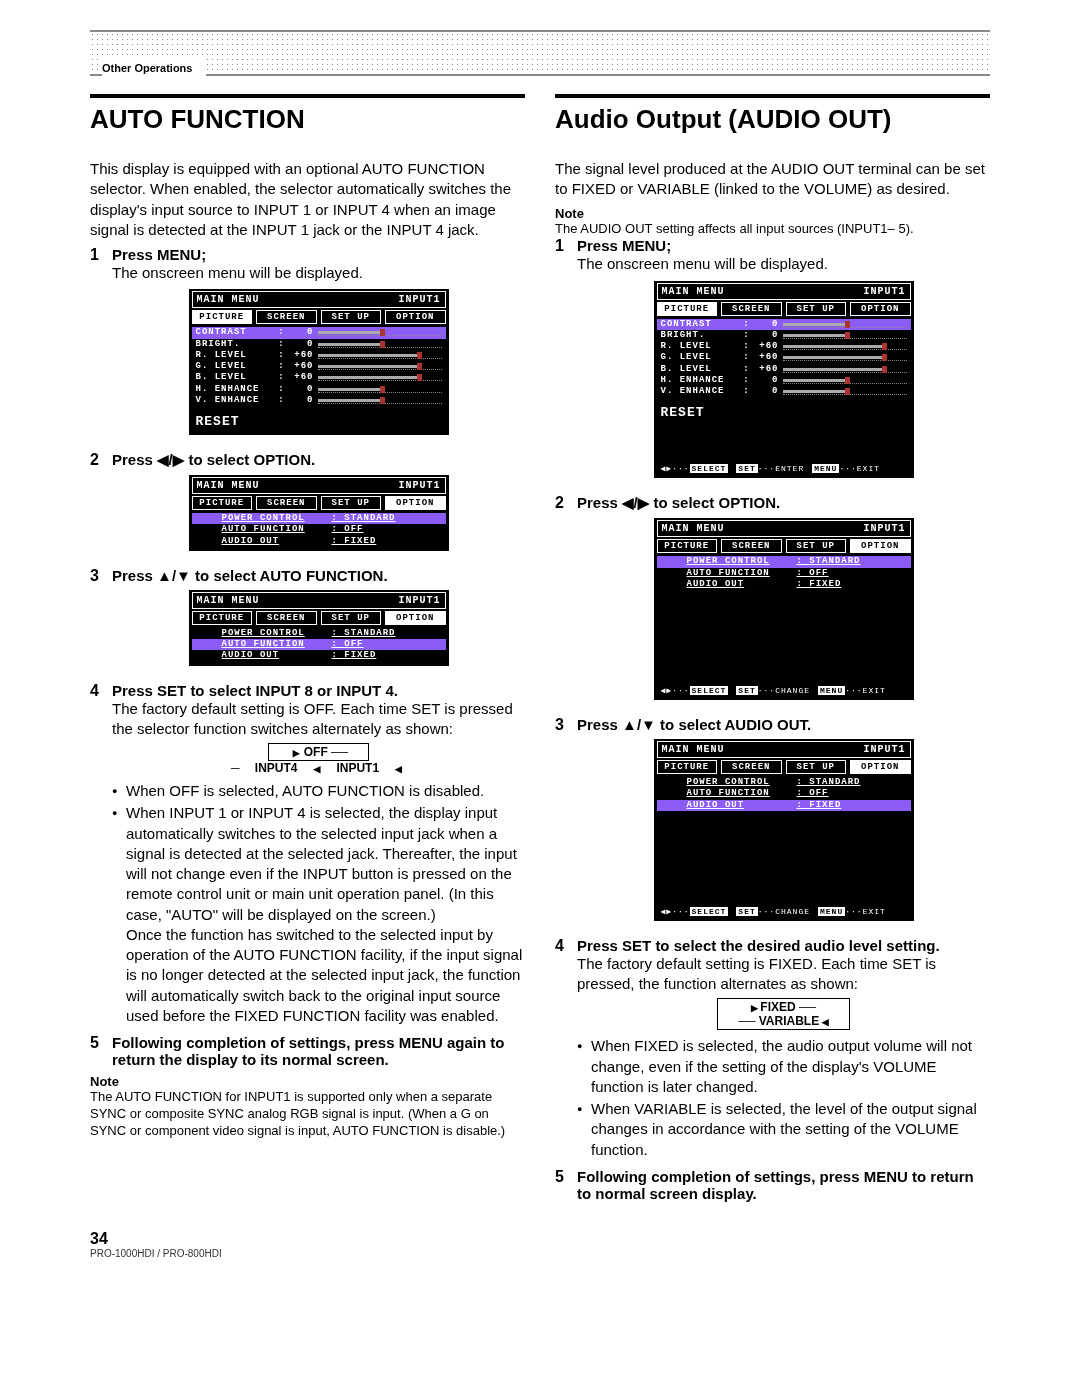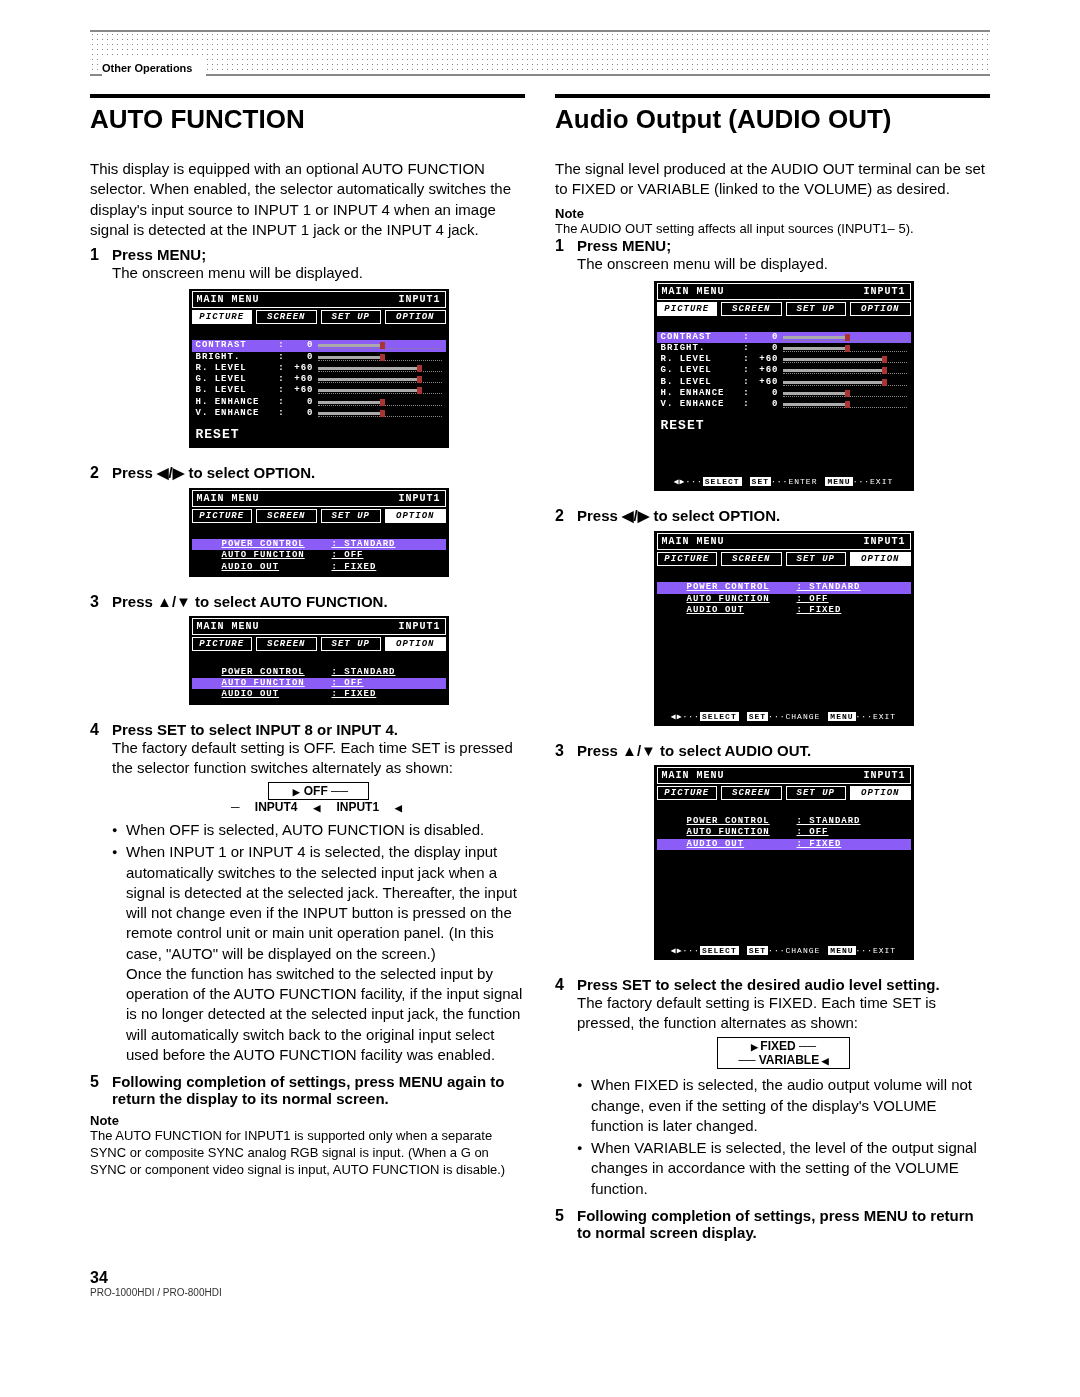--- a/index.html
+++ b/index.html
@@ -127,22 +127,21 @@
     display: flex;
     justify-content: space-between;
     padding: 2px 4px;
     border: 1px solid #fff;
     margin-bottom: 2px;
     font-weight: bold;
   }
   .osd-tabs {
     display: flex;
     gap: 4px;
-    margin-bottom: 16px;
-    font-style: italic;
+    margin-bottom: 3px;
   }
   .osd-tab {
     border: 1px solid #fff;
     padding: 1px 4px;
     font-size: 9px;
     font-weight: bold;
     flex: 1;
     text-align: center;
   }
   .osd-tab.active {
@@ -183,21 +182,21 @@
   .osd-reset {
     padding: 2px 4px;
     font-weight: bold;
     margin-top: 6px;
     font-size: 13px;
   }
   .osd-footer {
     display:flex;
     gap:8px;
     padding:1px 4px;
-    justify-content:center;
+    justify-content:flex-start;
     font-size:8px;
     position:absolute;
     left:3px; right:3px; bottom:4px;
   }
   .osd-footer span{ }
   .osd-footer .k{ background:#fff; color:#000; padding:0 2px; font-weight:bold;}
   
   .cycle {
     font-weight:bold; font-size:12px;
     text-align:center;
@@ -398,21 +397,21 @@
               <span>INPUT4</span>
               <span class="arrL"></span>
               <span>INPUT1</span>
               <span class="arrL"></span>
             </div>
           </div>
           <ul class="bullets">
             <li>When OFF is selected, AUTO FUNCTION is disabled.</li>
             <li>
               <span>When INPUT 1 or INPUT 4 is selected, the display input automatically switches to the selected input jack when a signal is detected at the selected jack. Thereafter, the input will not change even if the INPUT button is pressed on the remote control unit or main unit operation panel. (In this case, "AUTO" will be displayed on the screen.)</span><br>
-              <span>Once the function has switched to the selected input by operation of the AUTO FUNCTION facility, if the input signal is no longer detected at the selected input jack, the function will automatically switch back to the original input select used before the AUTO FUNCTION facility was enabled.</span>
+              <span>Once the function has switched to the selected input by operation of the AUTO FUNCTION facility, if the input signal is no longer detected at the selected input jack, the function will automatically switch back to the original input source used before the FIXED FUNCTION facility was enabled.</span>
             </li>
           </ul>
         </div>
       </li>
 
       <li>
         <div class="num">5</div>
         <div class="body">
           <div class="step-title">Following completion of settings, press MENU again to return the display to its normal screen.</div>
         </div>

